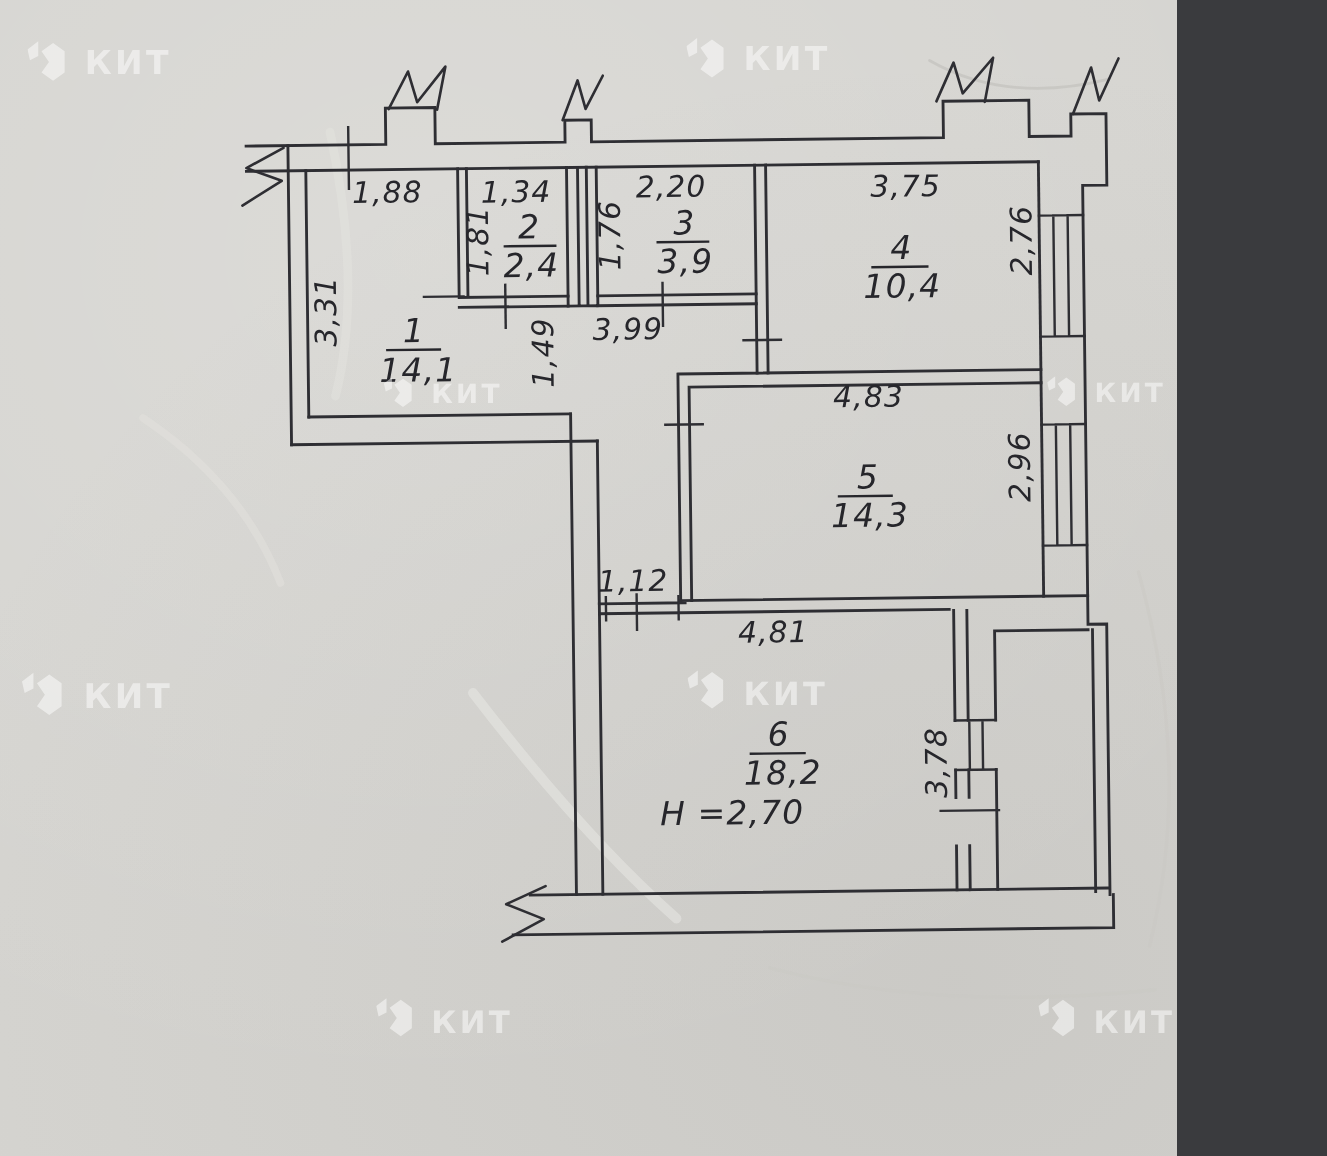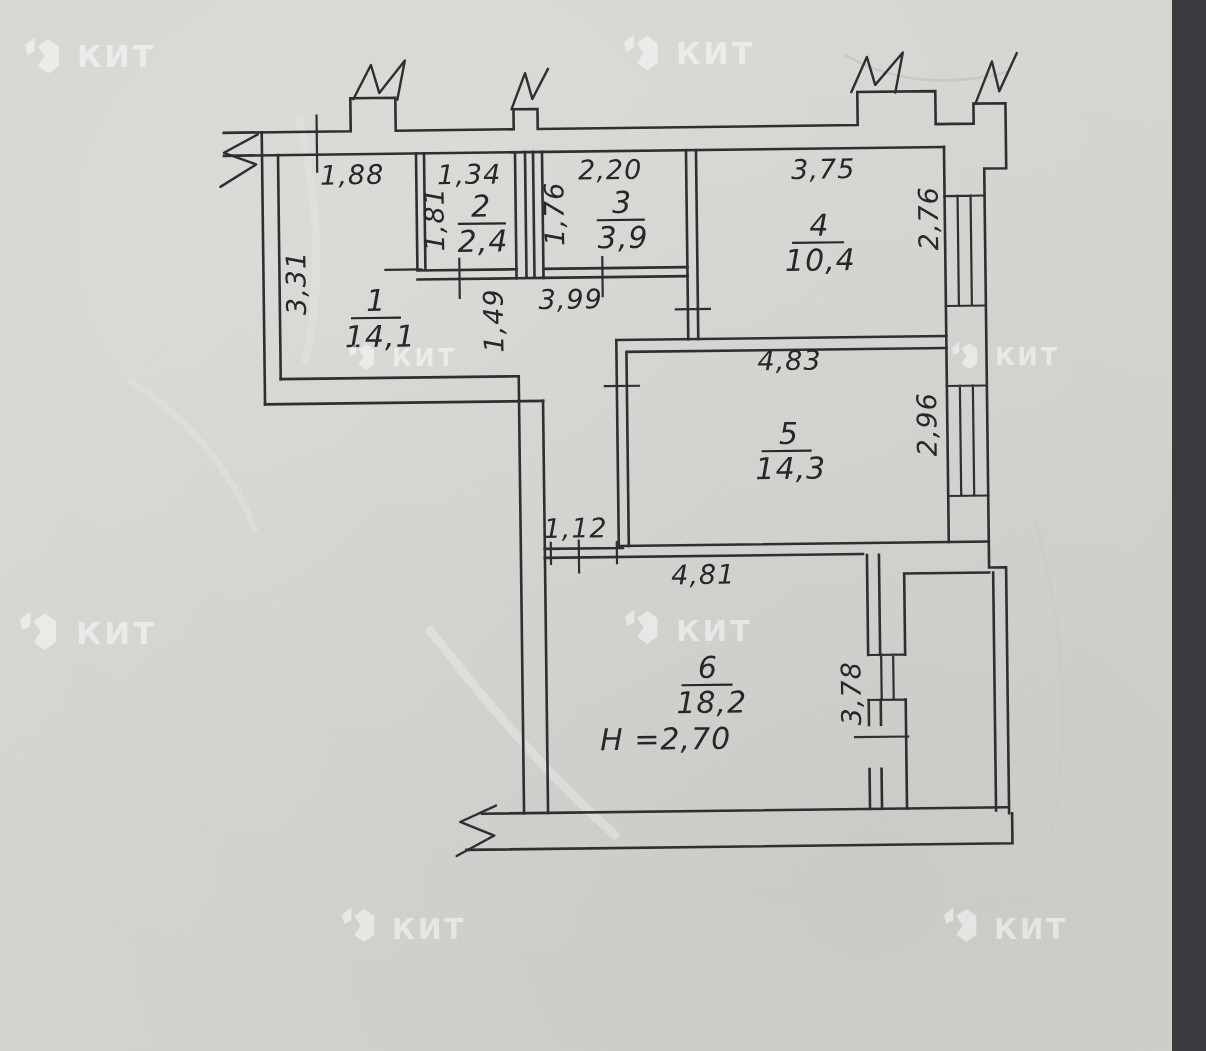--- a/index.html
+++ b/index.html
@@ -1,16 +1,16 @@
 <!DOCTYPE html>
 <html><head>
 <meta charset="utf-8">
 <style>
   html,body{margin:0;padding:0;background:#3a3b3e;}
-  .stage{position:relative;width:1172px;height:1051px;overflow:hidden;background:#fdba74;}
+  .stage{position:relative;width:1070px;height:1051px;overflow:hidden;background:#fdba74;}
   svg{display:block}
   .w{stroke:#2e2e33;stroke-width:2.6;fill:none;stroke-linecap:square}
   .thin{stroke:#2e2e33;stroke-width:2.2;fill:none;stroke-linecap:square}
   .brk{stroke:#2e2e33;stroke-width:2.4;fill:none;stroke-linecap:round;stroke-linejoin:round}
   .crease{fill:none;stroke-linecap:round}
   text{font-family:"DejaVu Sans",sans-serif;fill:#26262b}
   .dim{font-size:27px;font-style:italic;letter-spacing:1px}
   .rnum{font-size:30px;font-style:italic}
   .rarea{font-size:30px;font-style:italic;letter-spacing:1px}
   .hnote{font-size:30px;font-style:italic;letter-spacing:1px}

